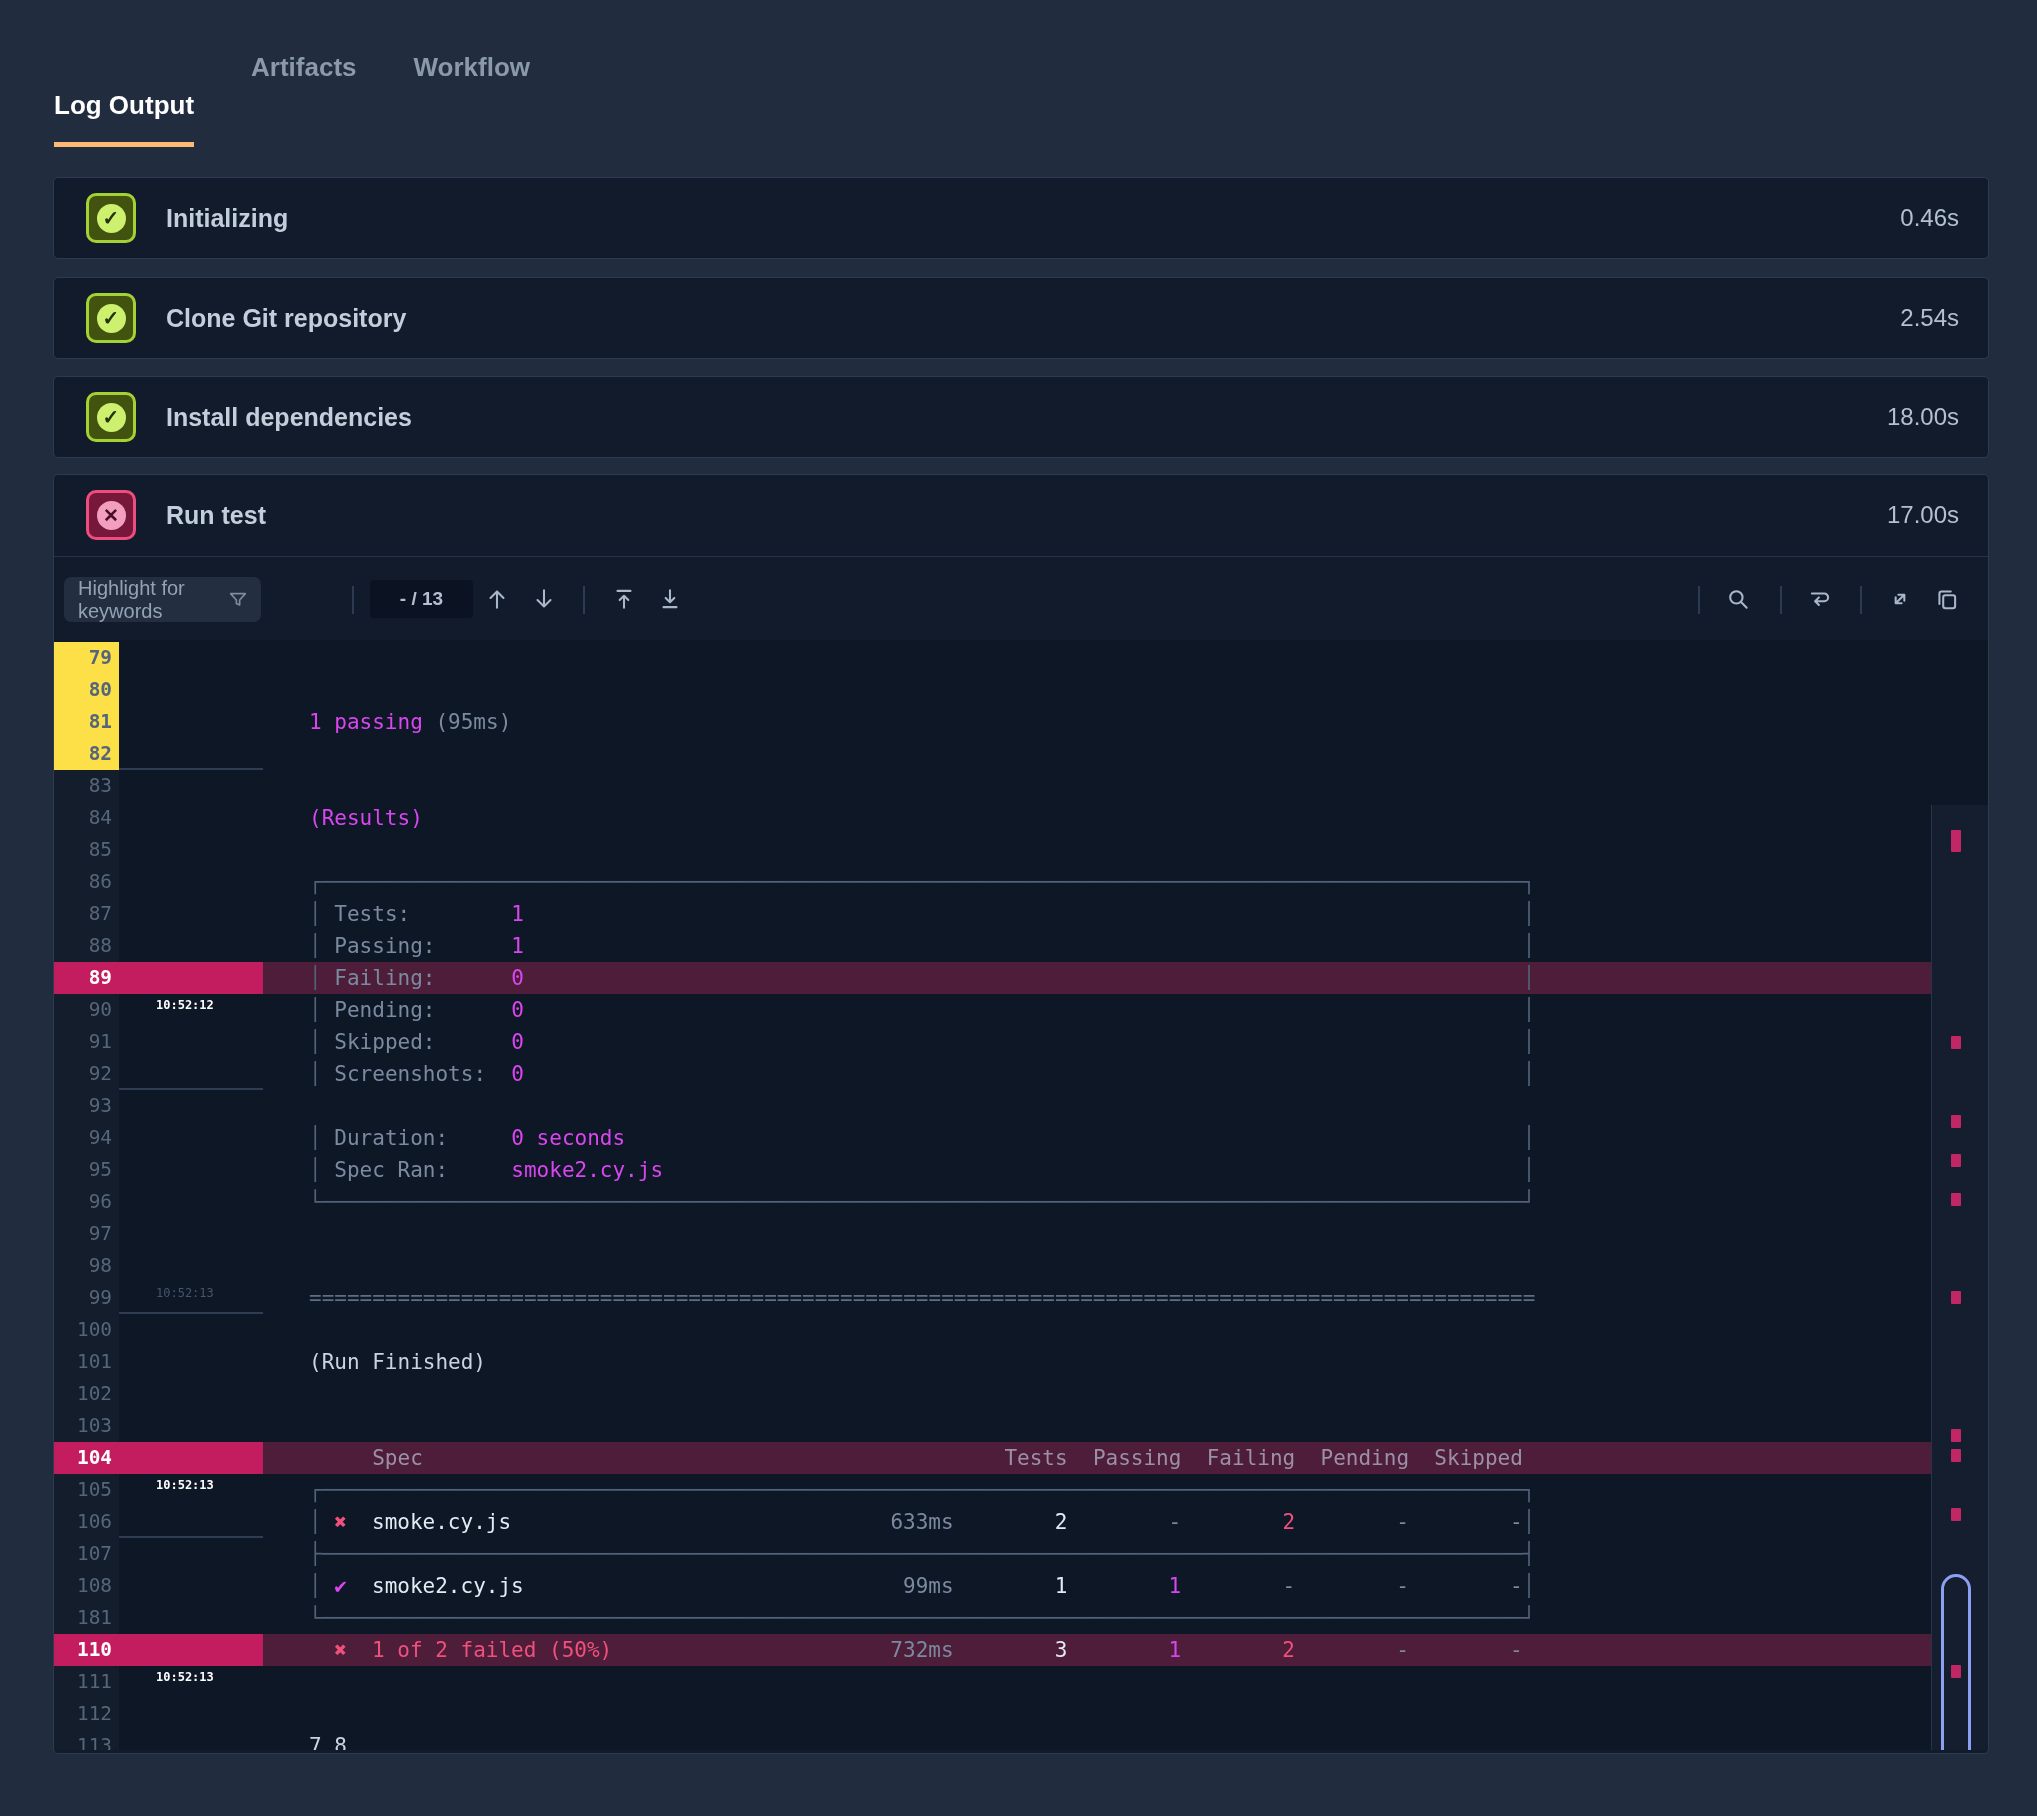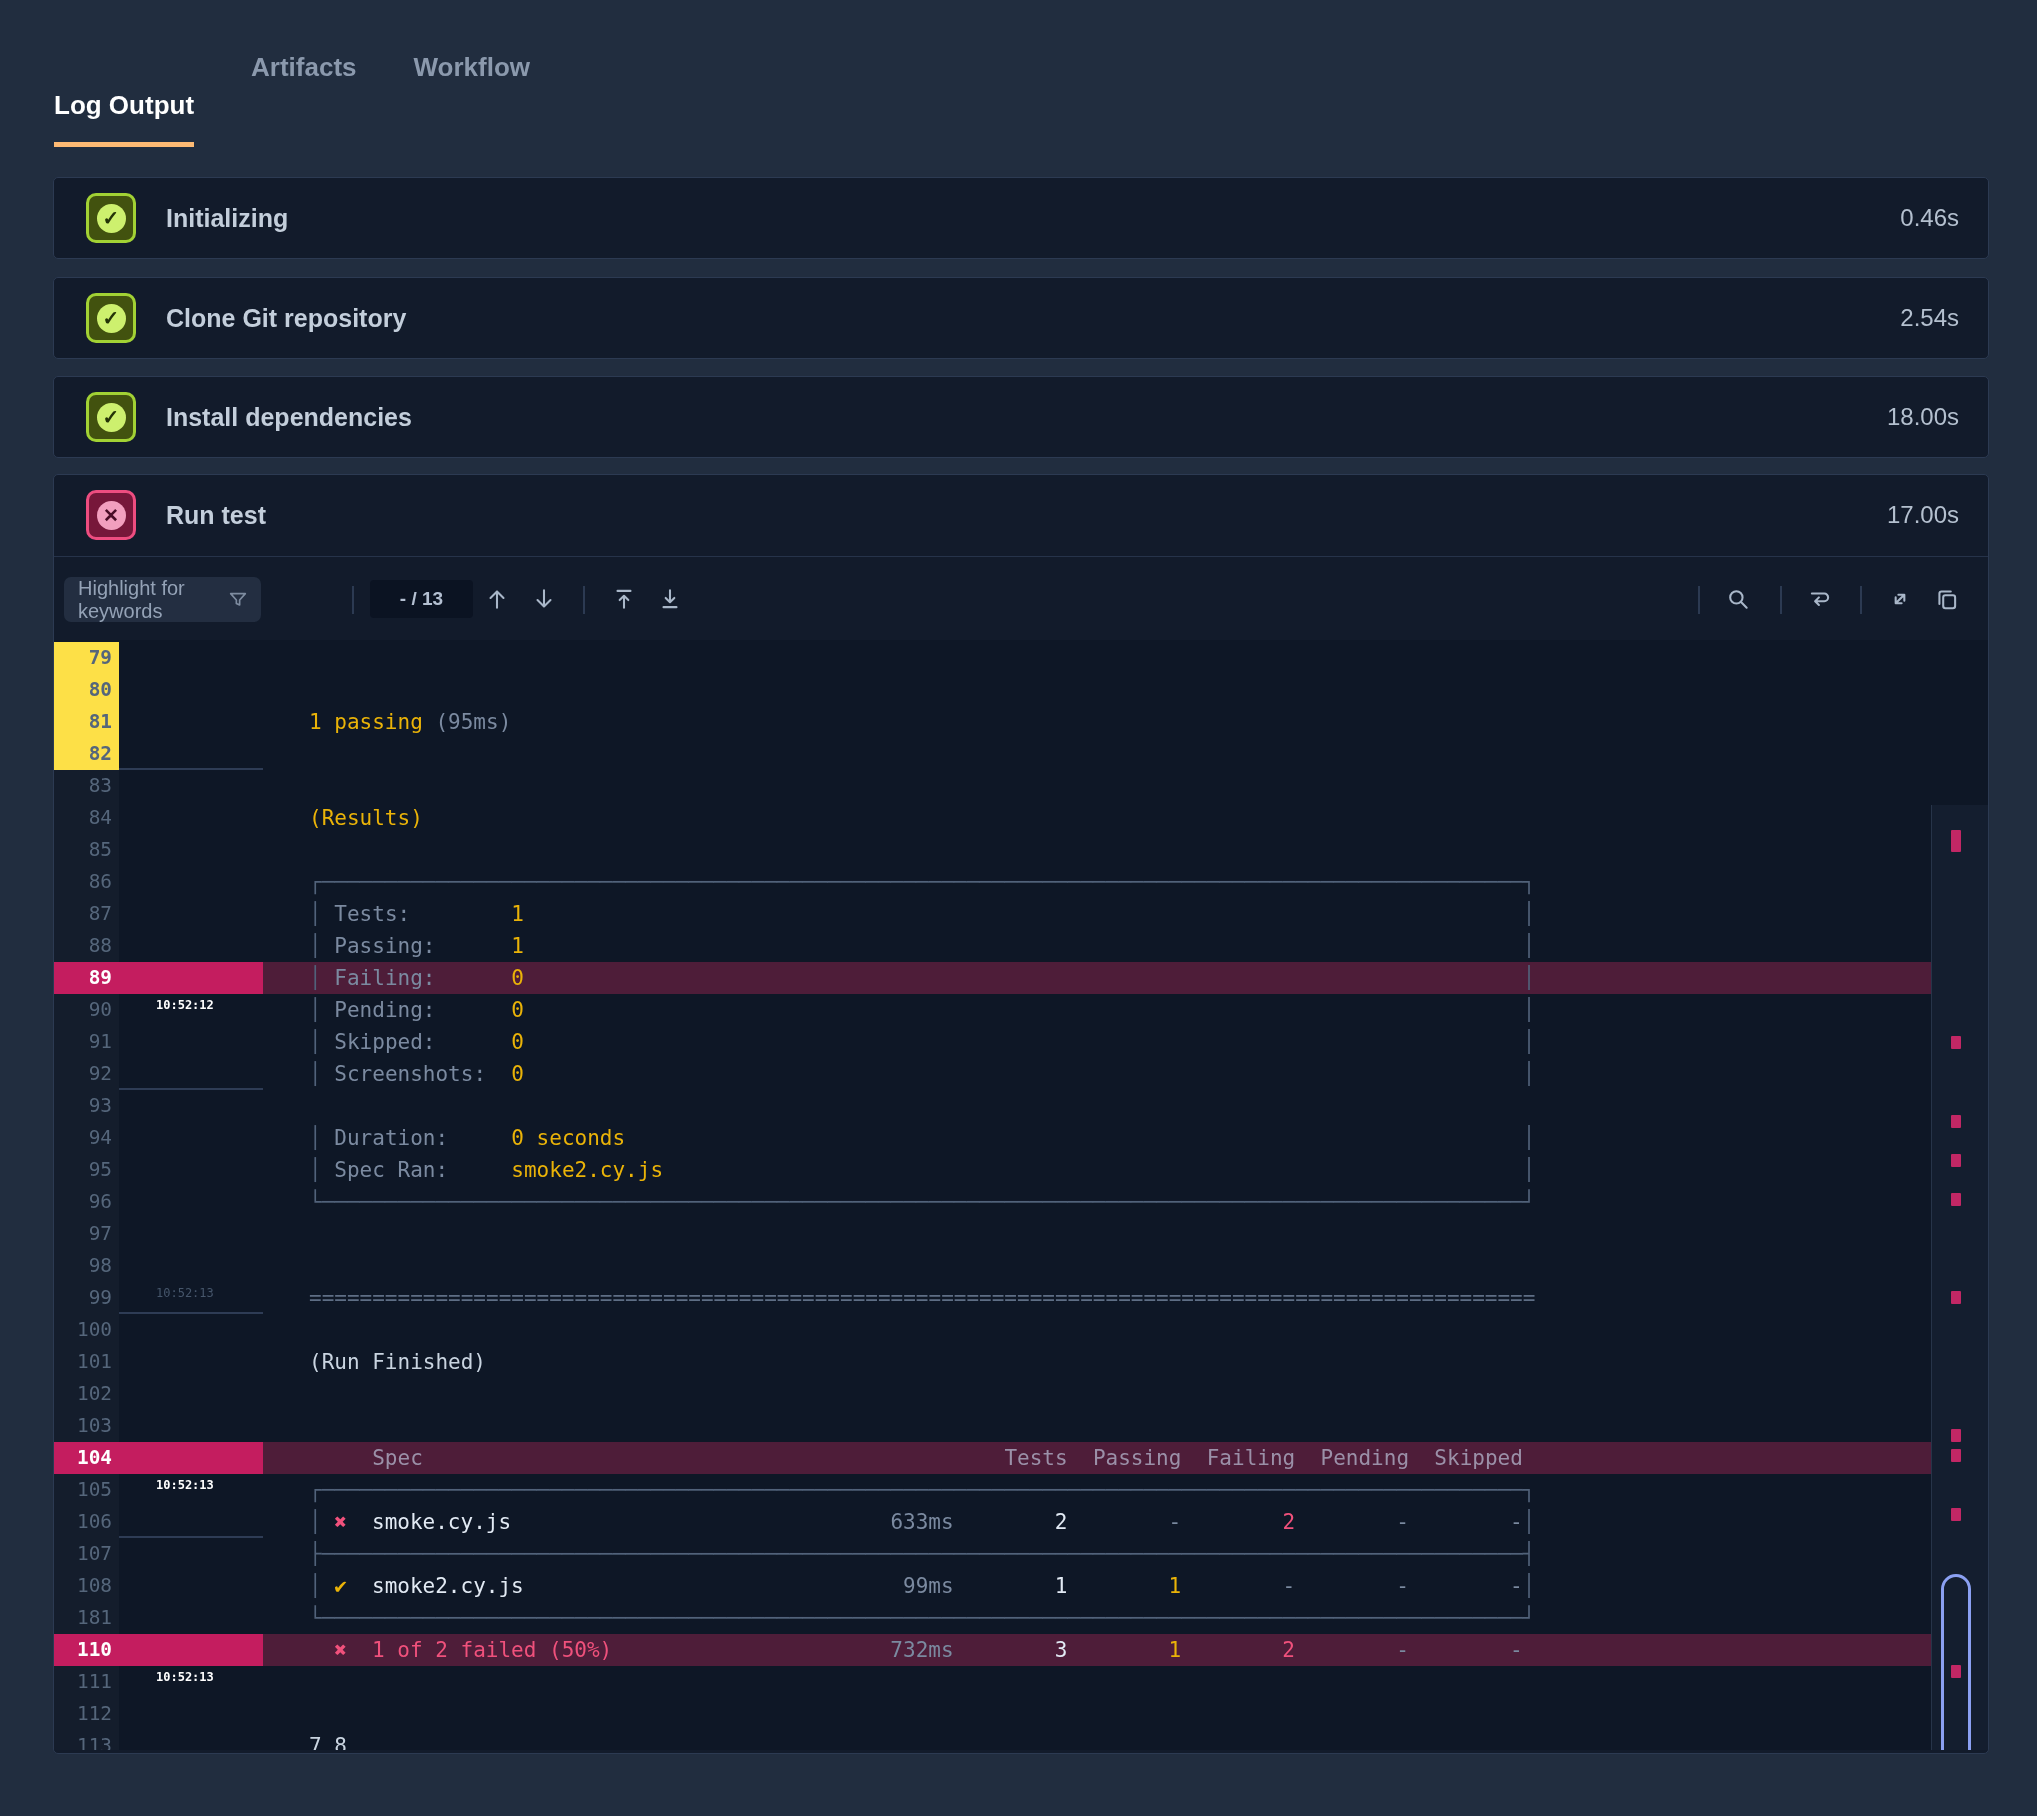--- a/index.html
+++ b/index.html
@@ -46,21 +46,21 @@
   
   .logwrap{position:absolute;left:0;top:165px;width:100%;height:1110px;background:#0e1726;overflow:hidden;padding-top:2px;box-sizing:border-box;}
   .lrow{display:flex;height:32px;line-height:32px;font-family:"DejaVu Sans Mono",monospace;}
   .gut{display:flex;width:209px;flex:0 0 auto;}
   .num{display:block;width:65px;box-sizing:border-box;text-align:right;padding-right:7px;
     background:#141d2c;color:#55667b;font-size:19.4px;}
   .g1 .num{background:#fde047;font-weight:bold;}
   .time{display:block;width:144px;box-sizing:border-box;padding-left:37px;color:#46566b;font-size:12px;margin-top:27px;}
   .ge .gut{box-shadow:inset 0 -2px 0 #2e3c55;}
   .content{flex:1;white-space:pre;padding-left:46px;font-size:21px;color:#c9d4e0;}
-  .content .g{color:#eab308;}
+  .content .g{color:#d946ef;}
   .content .m{color:#7b8aa0;}
   .content .w{color:#e2eaf4;}
   .content .r{color:#f0517c;}
   .content .p{color:#c9d4e0;}
   .content .b{color:#51627a;}
   .content .s{color:#5e6e85;}
   .content .hm{color:#9b90a8;}
   .content .mk{display:inline-block;width:12.4px;}
   .lrow.hl .gut{background:#c41d5f;box-shadow:none;}
   .lrow.hl .num{background:transparent;color:#ffffff;font-weight:bold;}

